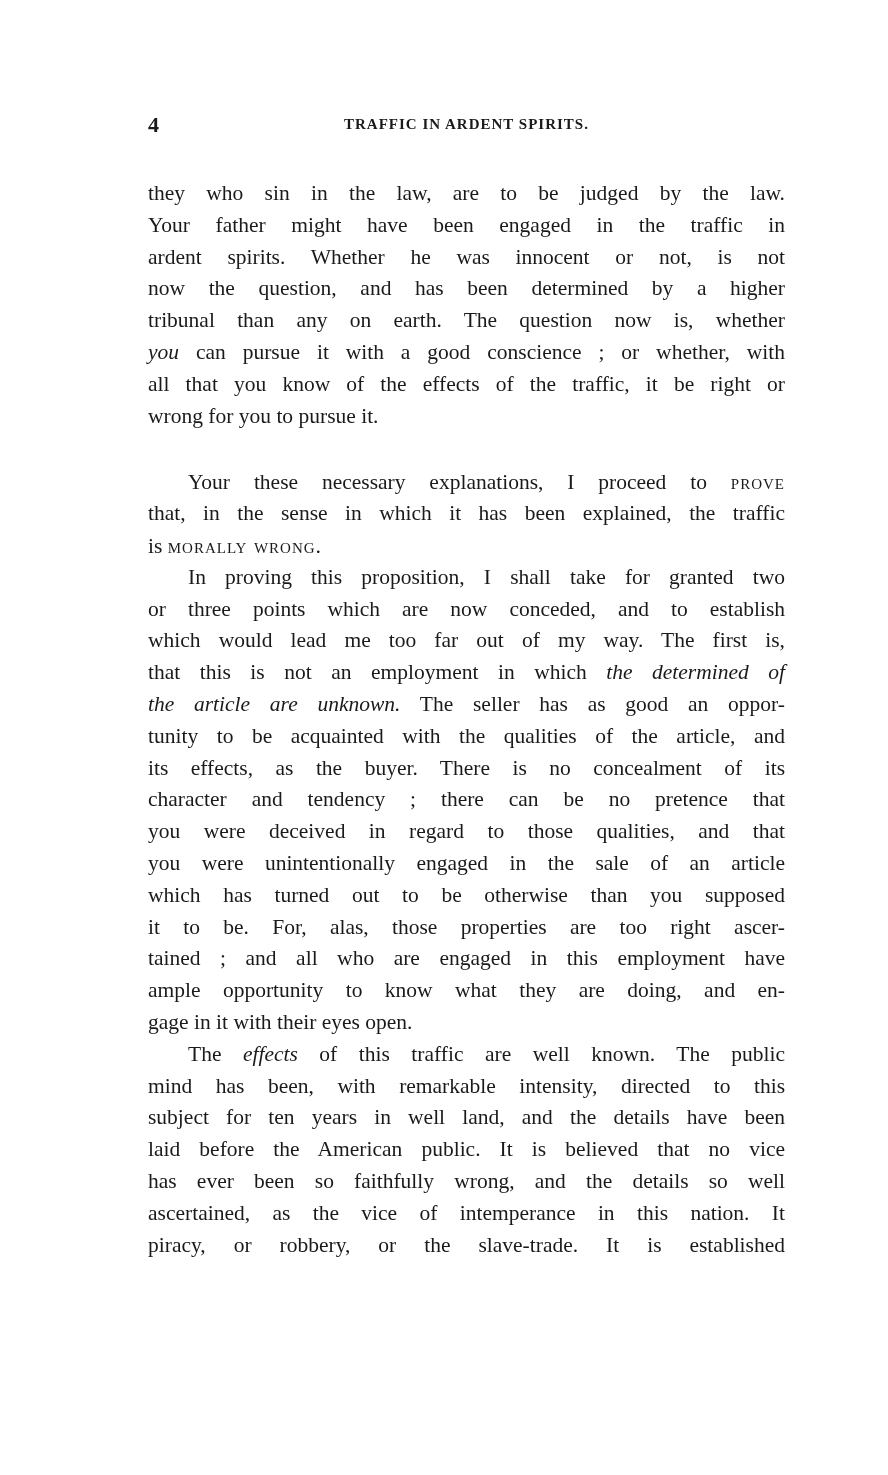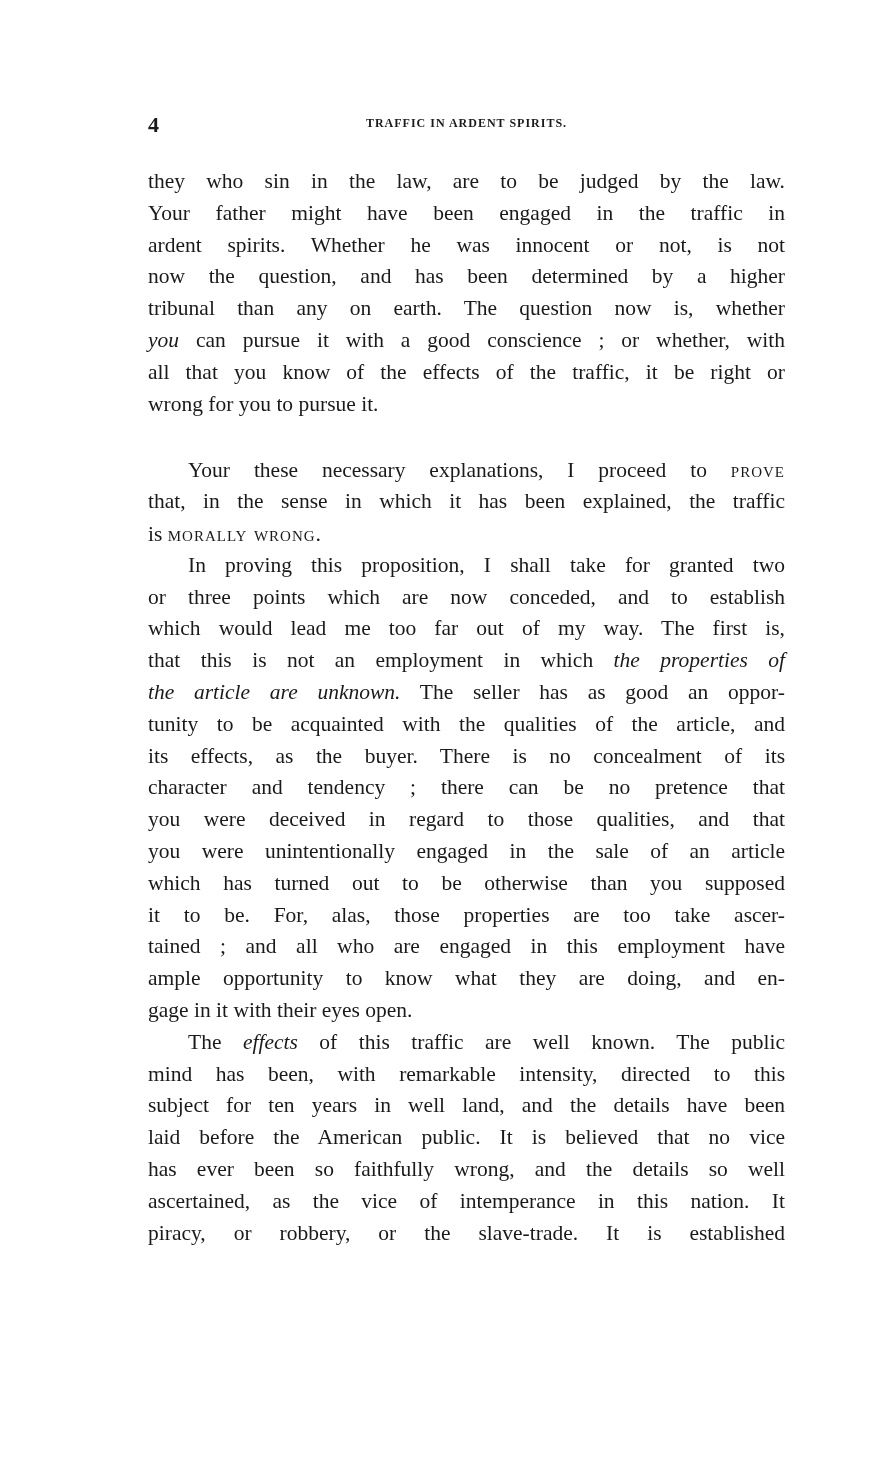--- a/index.html
+++ b/index.html
@@ -1,21 +1,21 @@
 <!DOCTYPE html>
 <html><head>
   <meta charset="utf-8">
   <style>
     html, body { margin: 0; padding: 0; background: #ffffff; }
     body { width: 888px; height: 1475px; position: relative; overflow: hidden; }
     .page { position: absolute; left: 0; top: 0; width: 888px; height: 1475px; background: #fff; color: #1a1a1a; font-family: "Liberation Serif", "DejaVu Serif", serif; }
     .header { position: absolute; left: 148px; top: 112px; width: 637px; height: 30px; }
     .page-num { position: absolute; left: 0; top: 0; font-size: 22px; font-weight: bold; }
-    .running-title { position: absolute; left: 0; right: 0; top: 4px; text-align: center; font-size: 12px; font-weight: bold; letter-spacing: 1px; }
-    .body { position: absolute; left: 148px; top: 166px; width: 637px; }
+    .running-title { position: absolute; left: 0; right: 0; top: 4px; text-align: center; font-size: 15px; font-weight: bold; letter-spacing: 1px; }
+    .body { position: absolute; left: 148px; top: 178px; width: 637px; }
     .line { height: 31.8px; line-height: 31.8px; font-size: 21.5px; white-space: nowrap; text-align: justify; text-align-last: justify; overflow: visible; }
     .line.last { text-align-last: left; }
     .indent { padding-left: 40px; }
     .gap { height: 34px; }
     .sc { font-variant: small-caps; letter-spacing: 1px; font-size: 22px; }
     em { font-style: italic; }
   </style>
 </head>
 <body>
 
@@ -43,29 +43,29 @@
     <div>
       <div class="line indent"><span>Your these necessary explanations, I proceed to </span><span class="sc">prove</span></div>
       <div class="line">that, in the sense in which it has been explained, the traffic</div>
       <div class="line last"><span>is </span><span class="sc">morally wrong.</span></div>
     </div>
 
     <div>
       <div class="line indent">In proving this proposition, I shall take for granted two</div>
       <div class="line">or three points which are now conceded, and to establish</div>
       <div class="line">which would lead me too far out of my way.  The first is,</div>
-      <div class="line"><span>that this is not an employment in which </span><em>the properties of</em></div>
+      <div class="line"><span>that this is not an employment in which </span><em>the determined of</em></div>
       <div class="line"><em>the article are unknown.</em><span>  The seller has as good an oppor-</span></div>
       <div class="line">tunity to be acquainted with the qualities of the article, and</div>
       <div class="line">its effects, as the buyer.  There is no concealment of its</div>
       <div class="line">character and tendency ; there can be no pretence that</div>
       <div class="line">you were deceived in regard to those qualities, and that</div>
       <div class="line">you were unintentionally engaged in the sale of an article</div>
       <div class="line">which has turned out to be otherwise than you supposed</div>
-      <div class="line">it to be.  For, alas, those properties are too take ascer-</div>
+      <div class="line">it to be.  For, alas, those properties are too right ascer-</div>
       <div class="line">tained ; and all who are engaged in this employment have</div>
       <div class="line">ample opportunity to know what they are doing, and en-</div>
       <div class="line last">gage in it with their eyes open.</div>
     </div>
 
     <div>
       <div class="line indent"><span>The </span><em>effects</em><span> of this traffic are well known.  The public</span></div>
       <div class="line">mind has been, with remarkable intensity, directed to this</div>
       <div class="line">subject for ten years in well land, and the details have been</div>
       <div class="line">laid before the American public.  It is believed that no vice</div>

